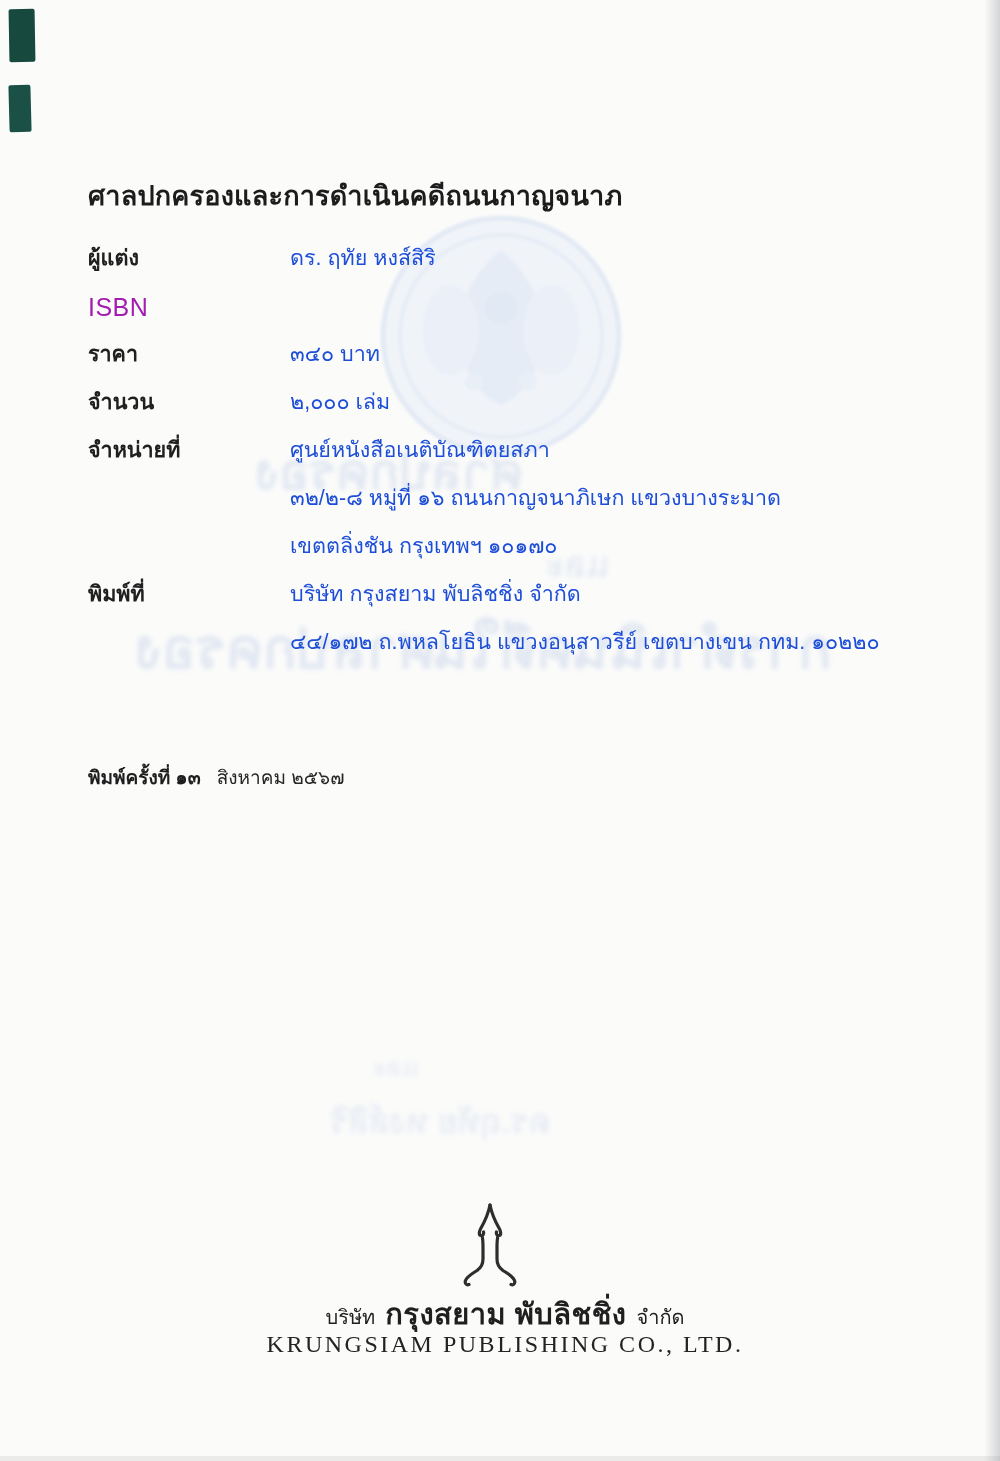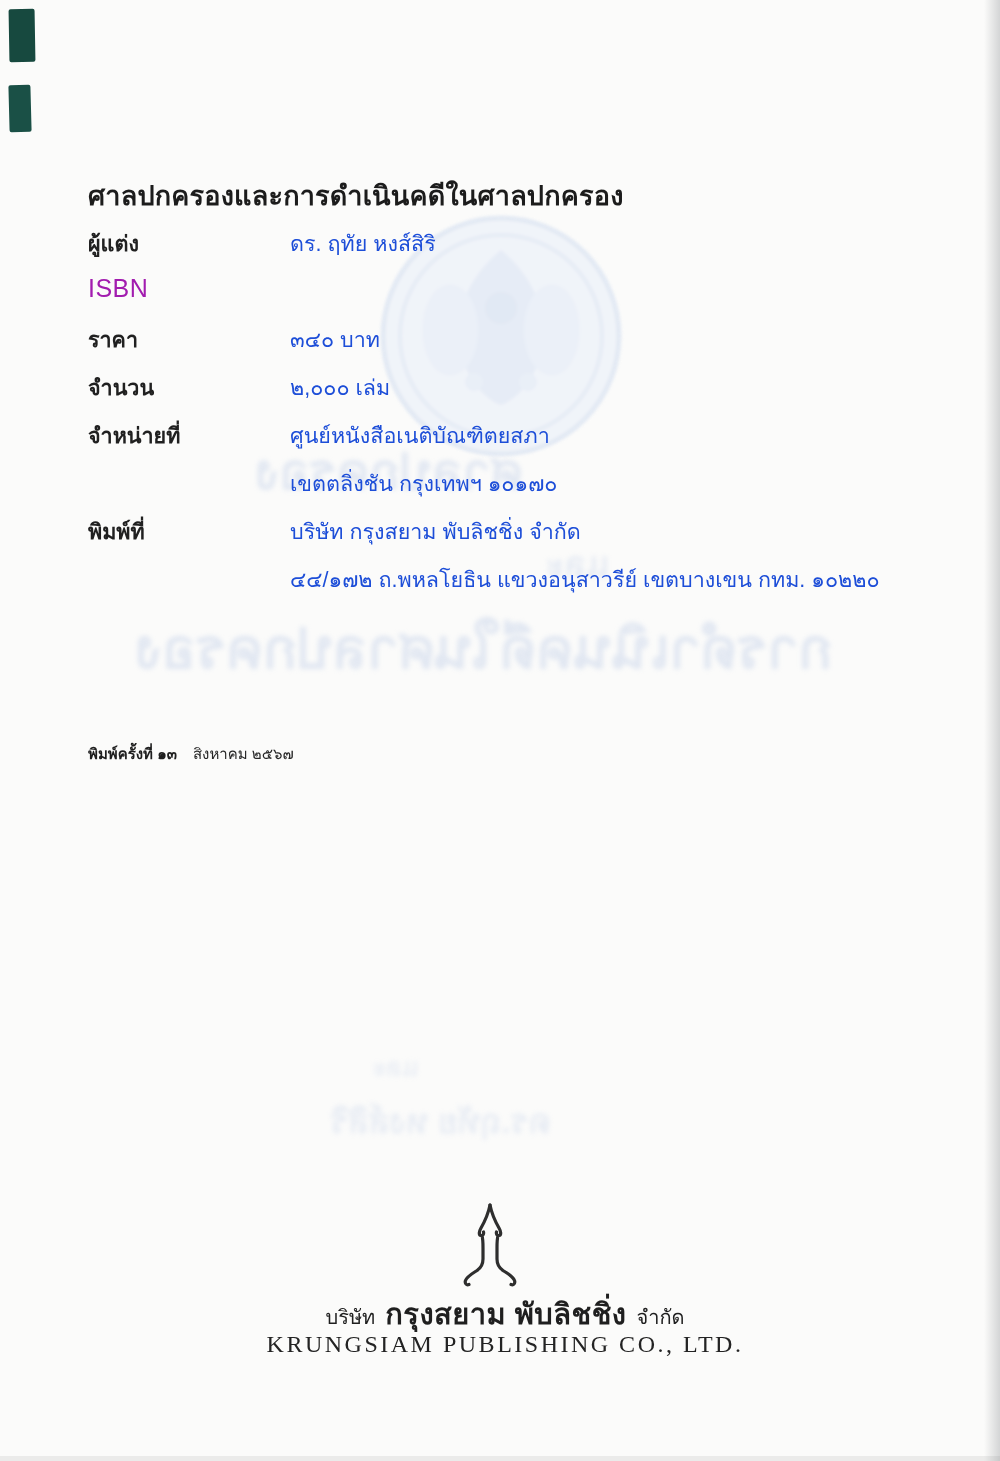--- a/index.html
+++ b/index.html
@@ -47,27 +47,27 @@
   .ghost-c { left: 135px; top: 604px; font-size: 56px; }
   .ghost-d { left: 372px; top: 1046px; font-size: 26px; opacity: 0.35; }
   .ghost-e { left: 330px; top: 1094px; font-size: 34px; opacity: 0.4; }
 
   
   .page-title {
     position: absolute; left: 88px; top: 174px; z-index: 2;
     font-size: 27px; font-weight: bold; color: #1c1c1c; letter-spacing: 0.2px;
   }
   .rows { position: absolute; left: 88px; top: 226px; z-index: 2; }
-  .row { display: flex; height: 48px; align-items: flex-start; font-size: 21.5px; }
+  .row { display: flex; height: 48px; align-items: flex-end; font-size: 21.5px; }
   .row .label { width: 167px; flex-shrink: 0; font-weight: bold; color: #202020; }
   .row.isbn-row .label { font-weight: normal; letter-spacing: 0.5px; font-size: 25px; color: #a21caf; }
   .row.isbn-row .value { letter-spacing: 1.5px; }
   .row .value { color: #1d4ed8; margin-left: 35px; }
 
-  .edition { position: absolute; left: 88px; top: 742px; z-index: 2; font-size: 15px; }
+  .edition { position: absolute; left: 88px; top: 762px; z-index: 2; font-size: 19px; }
   .edition .ed-label { font-weight: bold; color: #1e1e1e; margin-right: 16px; }
   .edition .ed-value { color: #262626; }
 
   
   .arch { position: absolute; left: 452px; top: 1201px; width: 76px; height: 92px; z-index: 2; }
   .footer-thai {
     position: absolute; left: 0; top: 1291px; width: 1010px; z-index: 2;
     text-align: center; color: #1f1f1f; font-size: 20px;
   }
   .footer-thai .co-big { font-size: 29px; font-weight: bold; margin: 0 10px; letter-spacing: 0.5px; }
@@ -96,41 +96,45 @@
   <circle cx="96" cy="170" r="9" fill="#e6edf7"></circle>
   <circle cx="150" cy="170" r="9" fill="#e6edf7"></circle>
 </svg>
 
 <span class="ghost ghost-a">ศาลปกครอง</span>
 <span class="ghost ghost-b">และ</span>
 <span class="ghost ghost-c">การดำเนินคดีในศาลปกครอง</span>
 <span class="ghost ghost-d">และ</span>
 <span class="ghost ghost-e">ดร.ฤทัย หงส์สิริ</span>
 
-<div class="page-title">ศาลปกครองและการดำเนินคดีในศาลปกครอง</div>
+<div class="page-title">ศาลปกครองและการดำเนินคดีถนนกาญจนาภ</div>
 
 <div class="rows">
   <div class="row">
     <span class="label">ผู้แต่ง</span>
     <span class="value">ดร. ฤทัย หงส์สิริ</span>
   </div>
   <div class="row isbn-row">
     <span class="label">ISBN</span>
   </div>
   <div class="row">
     <span class="label">ราคา</span>
     <span class="value">๓๔๐ บาท</span>
   </div>
   <div class="row">
     <span class="label">จำนวน</span>
     <span class="value">๒,๐๐๐ เล่ม</span>
   </div>
   <div class="row">
     <span class="label">จำหน่ายที่</span>
     <span class="value">ศูนย์หนังสือเนติบัณฑิตยสภา</span>
+  </div>
+  <div class="row">
+    <span class="label"></span>
+    <span class="value">๓๒/๒-๘ หมู่ที่ ๑๖ ถนนกาญจนาภิเษก แขวงบางระมาด</span>
   </div>
   <div class="row">
     <span class="label"></span>
     <span class="value">เขตตลิ่งชัน กรุงเทพฯ ๑๐๑๗๐</span>
   </div>
   <div class="row">
     <span class="label">พิมพ์ที่</span>
     <span class="value">บริษัท กรุงสยาม พับลิชชิ่ง จำกัด</span>
   </div>
   <div class="row">

